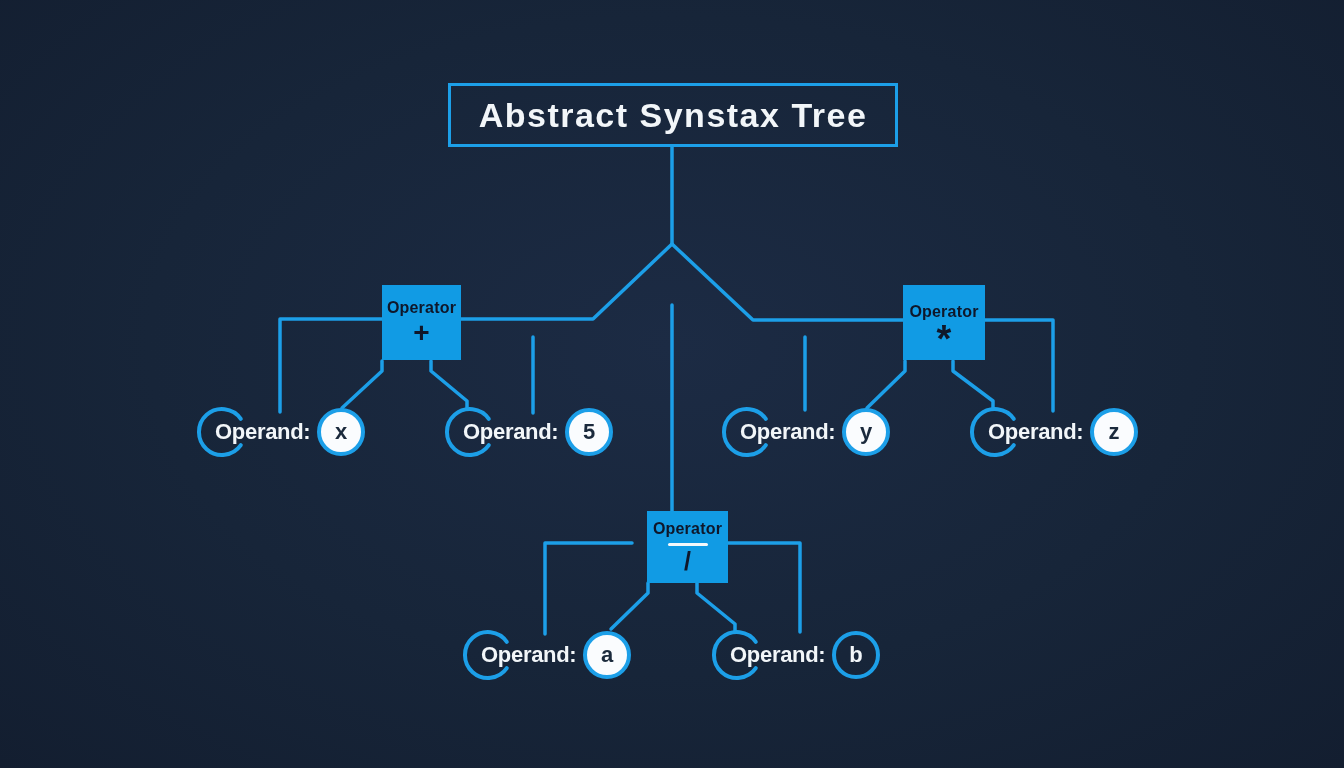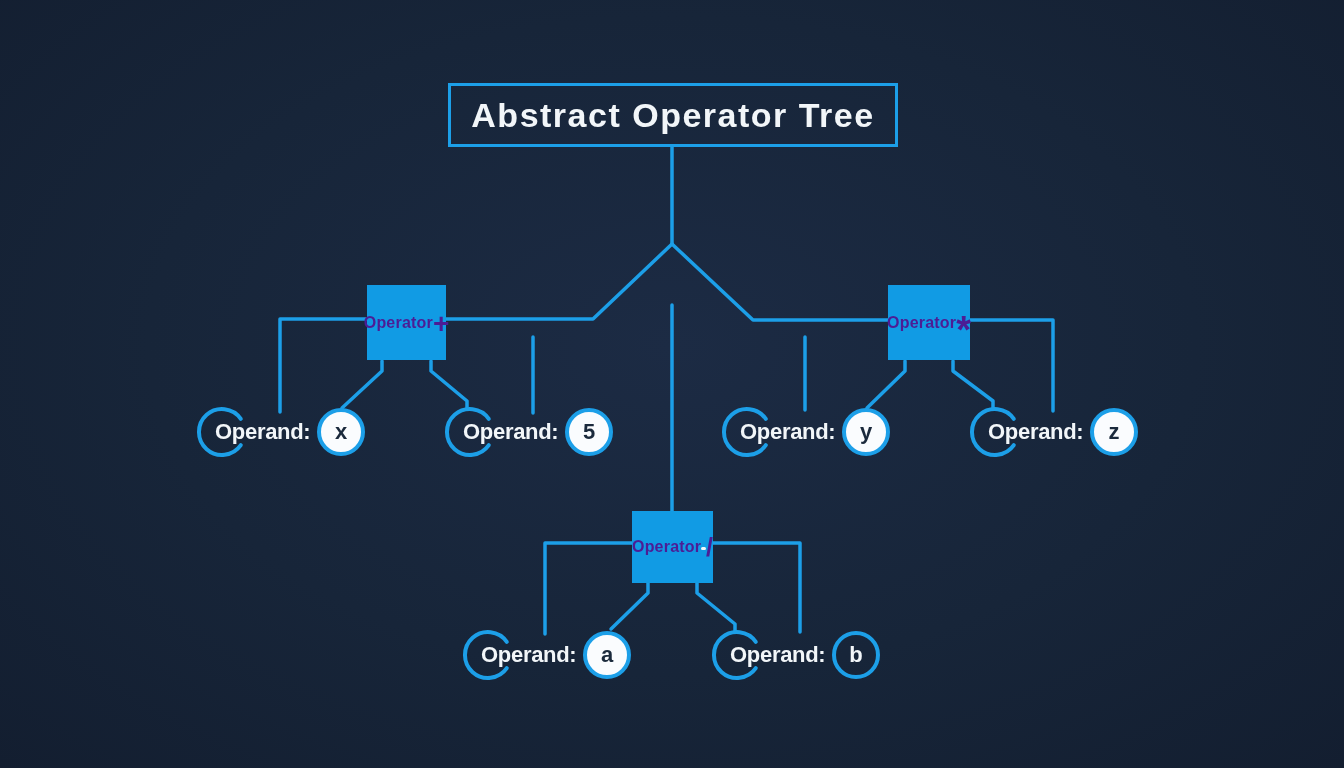--- a/index.html
+++ b/index.html
@@ -13,22 +13,22 @@
 
   .title-box{
     position:absolute;left:448px;top:83px;width:450px;height:64px;box-sizing:border-box;
     border:3px solid #1c9fe8;display:flex;align-items:center;justify-content:center;
   }
   .title-box span{
     color:#f2f6f9;font-size:34px;font-weight:bold;letter-spacing:1.5px;white-space:nowrap;
   }
 
   .op-box{
-    position:absolute;background:#119be4;color:#4c1d95;
-    display:flex;flex-direction:row;align-items:center;justify-content:center;
+    position:absolute;background:#119be4;color:#0f172a;
+    display:flex;flex-direction:column;align-items:center;justify-content:center;margin-left:15px;
   }
   .pos-plus{left:367px;top:285px;width:79px;height:75px;}
   .pos-star{left:888px;top:285px;width:82px;height:75px;}
   .pos-slash{left:632px;top:511px;width:81px;height:72px;}
   .op-label{font-size:16px;font-weight:bold;letter-spacing:0.2px;}
   .op-symbol{font-weight:bold;line-height:1;}
   .sym-plus{font-size:28px;margin-top:2px;}
   .sym-star{font-size:38px;height:22px;display:flex;align-items:center;transform:translateY(7px);}
   .sym-slash{font-size:25px;margin-top:1px;}
   .op-divider{width:40px;height:3px;background:#f4f8fb;border-radius:2px;margin:5px 0 2px;}
@@ -71,21 +71,21 @@
     <path d="M431 361 L431 371 L467 401 V409"></path>
     <path d="M905 361 L905 371 L867 408"></path>
     <path d="M953 361 L953 371 L993 401 V409"></path>
     <path d="M632 543 L545 543 L545 634"></path>
     <path d="M713 543 L800 543 L800 632"></path>
     <path d="M648 583 V593 L611 629"></path>
     <path d="M697 583 V593 L735 624 V631"></path>
   </svg>
 
   <div class="title-box">
-    <span>Abstract Operator Tree</span>
+    <span>Abstract Synstax Tree</span>
   </div>
 
   <div class="op-box pos-plus">
     <span class="op-label">Operator</span>
     <span class="op-symbol sym-plus">+</span>
   </div>
 
   <div class="op-box pos-star">
     <span class="op-label">Operator</span>
     <span class="op-symbol sym-star">*</span>

